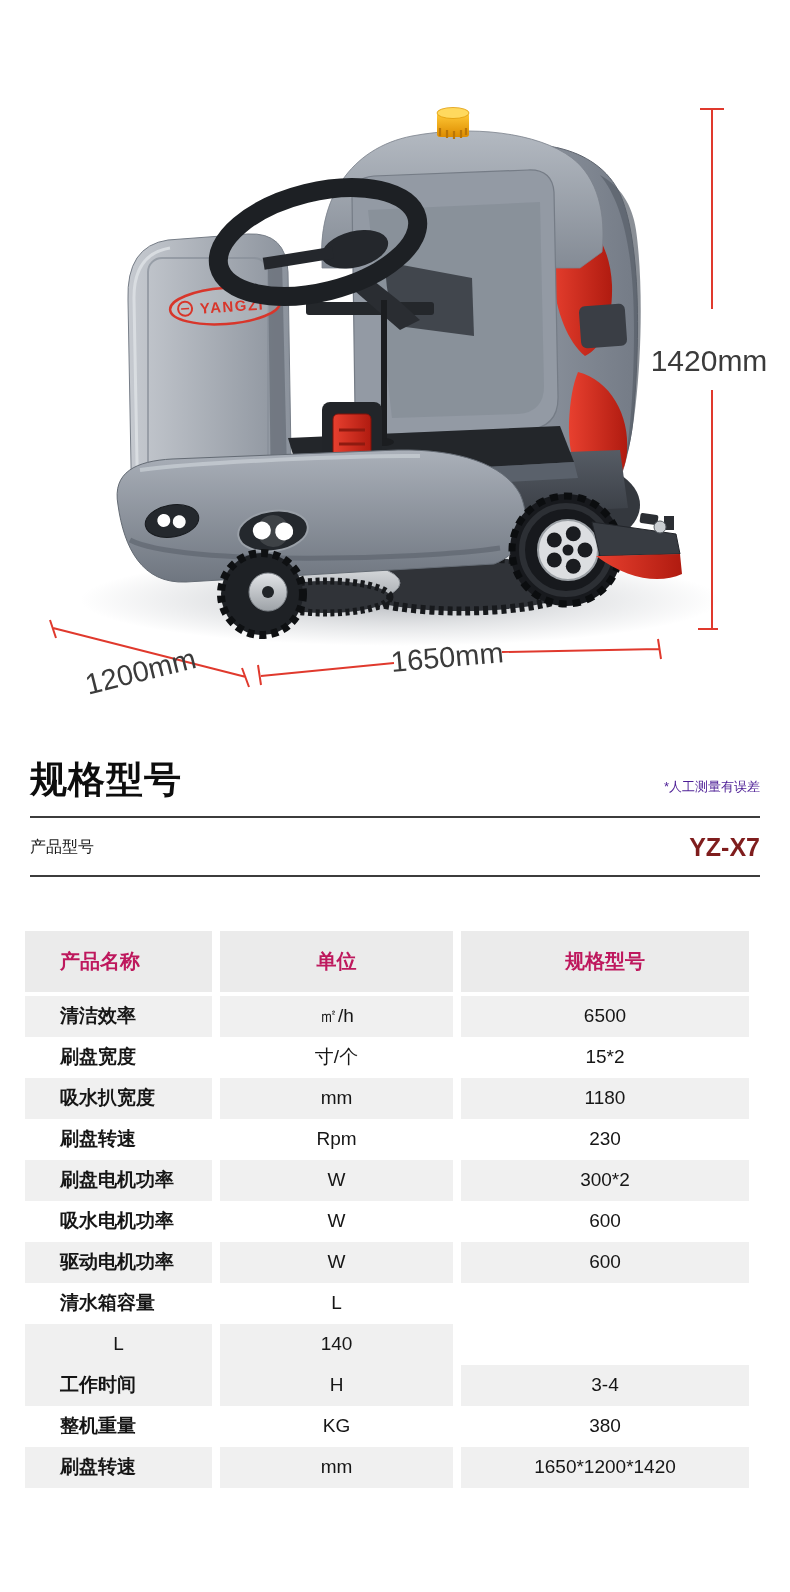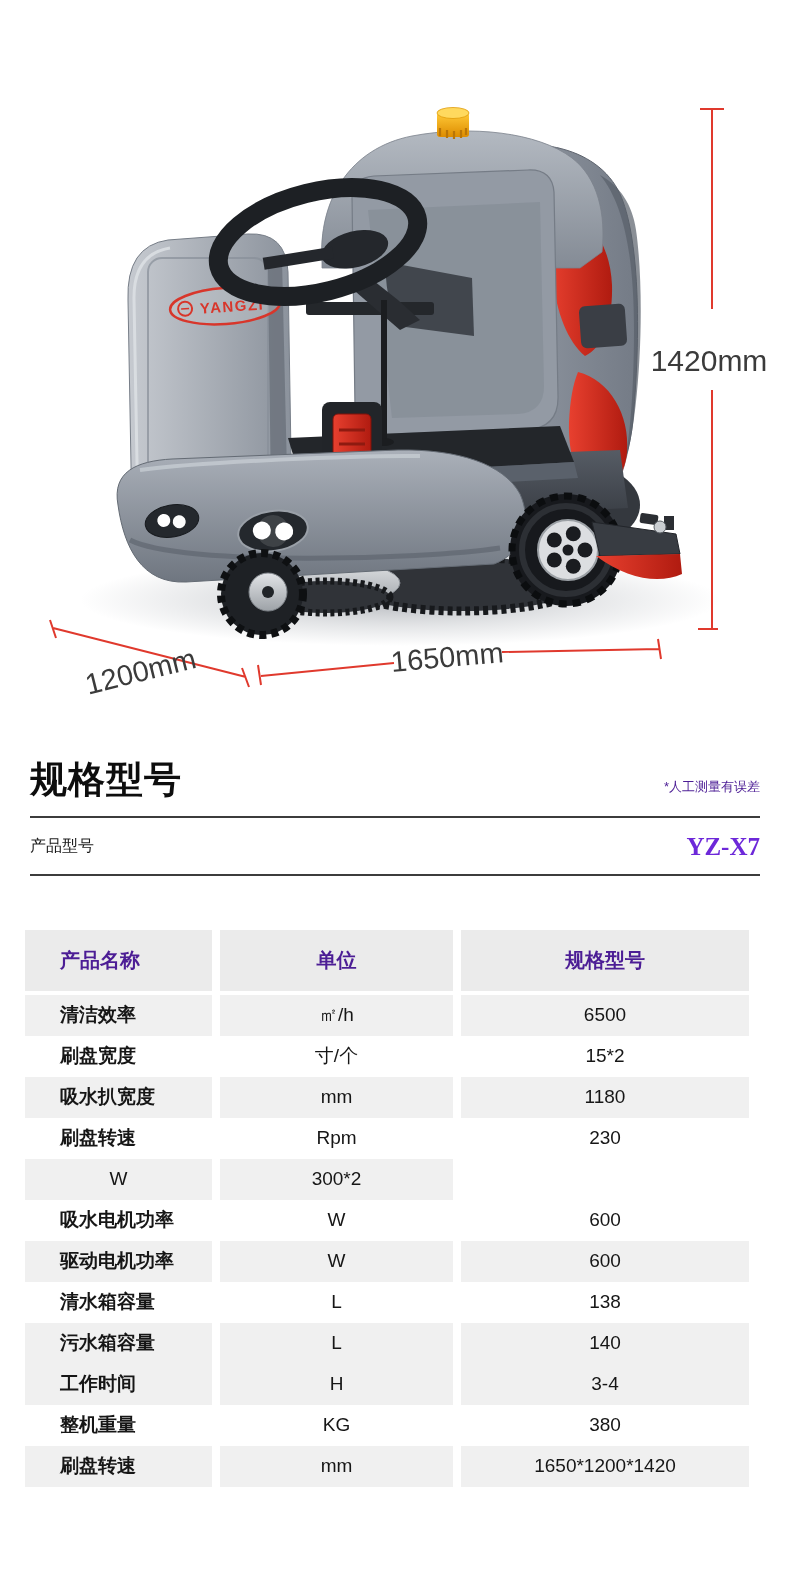--- a/index.html
+++ b/index.html
@@ -6,25 +6,25 @@
   body{width:790px;min-height:1592px;font-family:"Liberation Sans","DejaVu Sans",sans-serif;color:#1a1a1a;overflow:hidden;}
   .hero{position:relative;width:790px;height:740px;}
   .hero svg{display:block;}
   .dim-text{font-family:"Liberation Sans","DejaVu Sans",sans-serif;}
   .section{margin:0 30px;}
   .title-row{display:flex;justify-content:space-between;align-items:flex-end;padding-top:20px;padding-bottom:15px;border-bottom:2px solid #3c3c3c;}
   .page-title{font-size:37px;font-weight:700;color:#0d0d0d;letter-spacing:1px;line-height:1.1;margin:0;}
   .title-note{font-size:13px;color:#4c1d95;padding-bottom:5px;}
   .model-row{display:flex;justify-content:space-between;align-items:center;padding:15px 0 13px;border-bottom:2px solid #3c3c3c;}
   .model-label{font-size:16px;font-weight:500;color:#1a1a1a;}
-  .model-value{font-size:25px;font-weight:700;color:#6d28d9;font-family:Liberation Serif, serif;}
+  .model-value{font-size:25px;font-weight:700;color:#7f1d1d;}
   .spec-table{margin:26px 0 0 25px;width:724px;}
   .thead,.trow{display:grid;grid-template-columns:187px 233px 288px;column-gap:8px;}
   .thead{height:89px;margin-bottom:4px;}
-  .thead .cell{background:#ebebeb;font-weight:700;font-size:20px;color:#4c1d95;margin-top:28px;}
+  .thead .cell{background:#ebebeb;font-weight:700;font-size:20px;color:#be185d;margin-top:28px;}
   .trow{height:41px;}
   .trow.shade .cell{background:#f0f0f0;}
   .cell{display:flex;align-items:center;justify-content:center;font-size:19px;color:#161616;}
   .cell.c0{justify-content:flex-start;padding-left:35px;font-weight:700;}
   .thead .cell.c0{padding-left:35px;}
 </style>
 </head>
 <body>
 
 <div class="hero">
@@ -238,40 +238,39 @@
         <div class="cell c0">吸水扒宽度</div>
         <div class="cell c1">mm</div>
         <div class="cell c2">1180</div>
       </div>
       <div class="trow">
         <div class="cell c0">刷盘转速</div>
         <div class="cell c1">Rpm</div>
         <div class="cell c2">230</div>
       </div>
       <div class="trow shade">
+        <div class="cell c0">刷盘电机功率</div>
         <div class="cell c1">W</div>
         <div class="cell c2">300*2</div>
       </div>
       <div class="trow">
         <div class="cell c0">吸水电机功率</div>
         <div class="cell c1">W</div>
         <div class="cell c2">600</div>
       </div>
       <div class="trow shade">
         <div class="cell c0">驱动电机功率</div>
         <div class="cell c1">W</div>
         <div class="cell c2">600</div>
       </div>
       <div class="trow">
         <div class="cell c0">清水箱容量</div>
         <div class="cell c1">L</div>
-        <div class="cell c2">138</div>
-      </div>
-      <div class="trow shade">
-        <div class="cell c0">污水箱容量</div>
+      </div>
+      <div class="trow shade">
         <div class="cell c1">L</div>
         <div class="cell c2">140</div>
       </div>
       <div class="trow shade">
         <div class="cell c0">工作时间</div>
         <div class="cell c1">H</div>
         <div class="cell c2">3-4</div>
       </div>
       <div class="trow">
         <div class="cell c0">整机重量</div>

